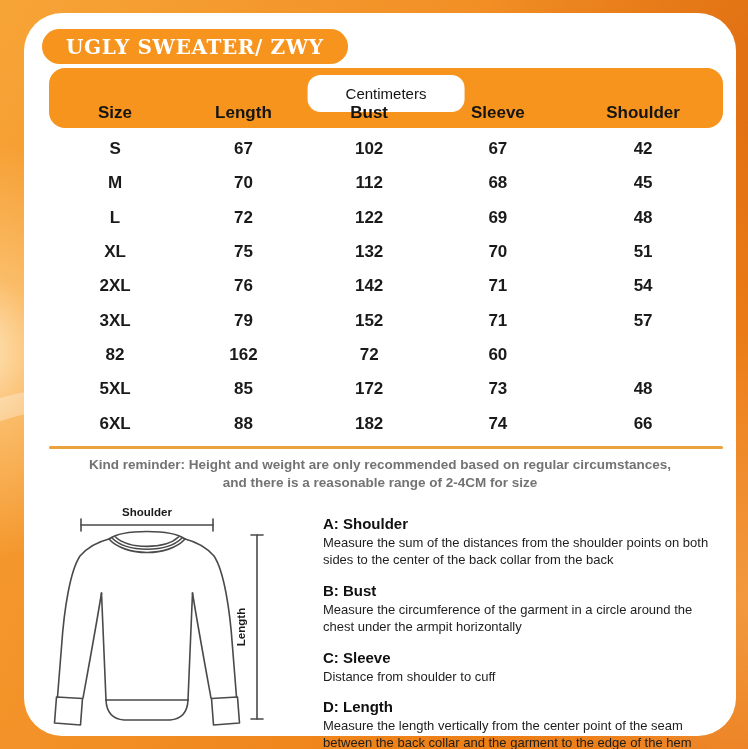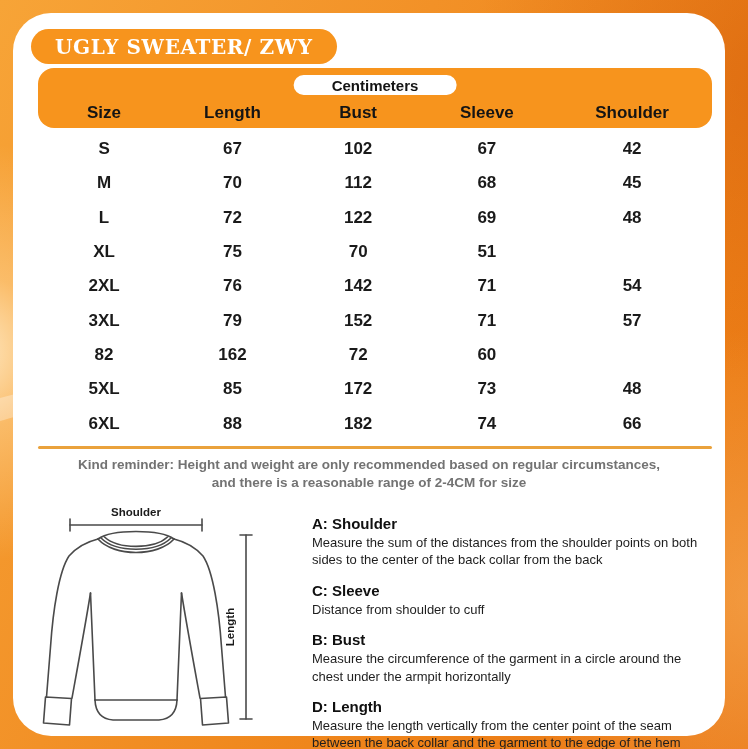--- a/index.html
+++ b/index.html
@@ -28,44 +28,44 @@
   }
   .bg::after{
     content:"";position:absolute;right:-340px;top:60px;width:760px;height:760px;
     border-radius:50%;
     border:26px solid transparent;
     border-left-color:rgba(255,255,255,.20);
     transform:rotate(14deg);
   }
   
   .card{
-    position:absolute;left:13px;top:13px;width:712px;height:723px;
+    position:absolute;left:24px;top:13px;width:712px;height:723px;
     background:#ffffff;border-radius:38px;
   }
   
   .title-pill{
     position:absolute;left:18px;top:16px;height:35px;padding:0 24px;
     background:#F7941D;border-radius:18px;
     display:flex;align-items:center;
   }
   .title-pill span{
     font-family:"DejaVu Serif","Liberation Serif",serif;
     font-weight:bold;font-size:20px;color:#ffffff;letter-spacing:.6px;
     white-space:nowrap;
   }
   
   .band{
     position:absolute;left:25px;top:55px;width:674px;height:60px;
     background:#F7941D;border-radius:16px;
   }
   .unit-pill{
     position:absolute;left:50%;top:7px;transform:translateX(-50%);
-    background:#ffffff;border-radius:13px;height:20px;padding:0 38px;
+    background:#ffffff;border-radius:13px;height:37px;padding:0 38px;
     display:flex;align-items:center;
-    font-weight:bold;font-size:15px;color:#141414;white-space:nowrap;
+    font-weight:normal;font-size:15px;color:#141414;white-space:nowrap;
   }
   .cols{
     display:grid;
     grid-template-columns:19.6% 18.5% 18.8% 19.4% 23.7%;
   }
   .band .cols{position:absolute;left:0;right:0;bottom:5px;}
   .band .cols .cell{
     text-align:center;font-weight:bold;font-size:17px;color:#141414;
   }
   
@@ -132,20 +132,21 @@
     <div class="row">
       <div class="cell">L</div>
       <div class="cell">72</div>
       <div class="cell">122</div>
       <div class="cell">69</div>
       <div class="cell">48</div>
     </div>
     <div class="row">
       <div class="cell">XL</div>
       <div class="cell">75</div>
+      <div class="cell">132</div>
       <div class="cell">70</div>
       <div class="cell">51</div>
     </div>
     <div class="row">
       <div class="cell">2XL</div>
       <div class="cell">76</div>
       <div class="cell">142</div>
       <div class="cell">71</div>
       <div class="cell">54</div>
     </div>
@@ -228,27 +229,27 @@
         <text x="194" y="122" text-anchor="middle" stroke="none" fill="#1a1a1a" font-size="11.5" font-weight="bold" transform="rotate(-90 194 122)">Length</text>
       </g>
     </svg>
 
     <div class="guide">
       <div class="guide-item">
         <div class="guide-heading">A: Shoulder</div>
         <div class="guide-text">Measure the sum of the distances from the shoulder points on both sides to the center of the back collar from the back</div>
       </div>
       <div class="guide-item">
+        <div class="guide-heading">B: Bust</div>
+        <div class="guide-text">Measure the circumference of the garment in a circle around the chest under the armpit horizontally</div>
+      </div>
+      <div class="guide-item">
         <div class="guide-heading">C: Sleeve</div>
         <div class="guide-text">Distance from shoulder to cuff</div>
       </div>
       <div class="guide-item">
-        <div class="guide-heading">B: Bust</div>
-        <div class="guide-text">Measure the circumference of the garment in a circle around the chest under the armpit horizontally</div>
-      </div>
-      <div class="guide-item">
         <div class="guide-heading">D: Length</div>
         <div class="guide-text">Measure the length vertically from the center point of the seam between the back collar and the garment to the edge of the hem</div>
       </div>
     </div>
 
   </div>
 </div>
 
 </body></html>

